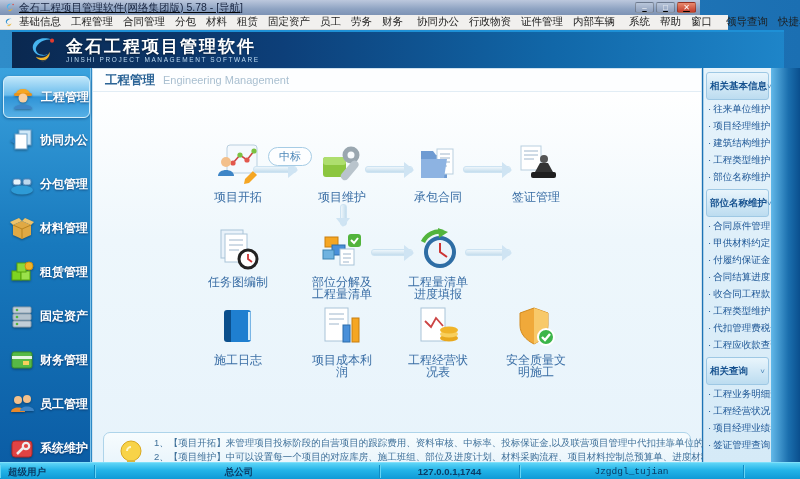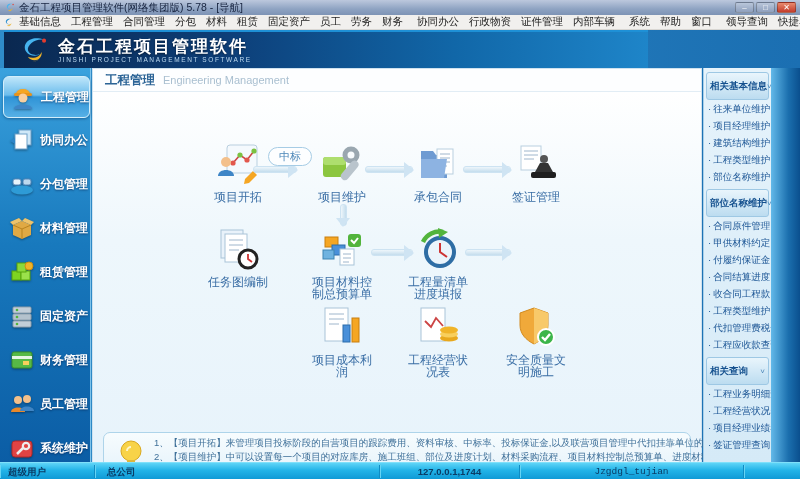--- a/index.html
+++ b/index.html
@@ -3,37 +3,37 @@
 <meta charset="utf-8">
 <style>
   html,body{margin:0;padding:0;}
   body{
     width:800px;height:479px;position:relative;overflow:hidden;
     font-family:"Liberation Sans","DejaVu Sans",sans-serif;
     background:linear-gradient(90deg,#2f8cc9,#1b6fb2);
     -webkit-font-smoothing:antialiased;
   }
   
-  .titlebar{position:absolute;left:0;top:0;width:800px;height:15px;
+  .titlebar{position:absolute;left:0;top:0;width:700px;height:15px;
     background:linear-gradient(180deg,#bcc8dd,#8ea3c2 60%,#7d93b5);
-    display:flex;align-items:center;padding:0 4px;box-sizing:border-box;}
+    display:flex;align-items:center;padding:0 4px;box-sizing:border-box;text-decoration:underline;}
   .titlebar .ttext{font-size:10.5px;color:#16233f;margin-left:4px;flex:1;white-space:nowrap;overflow:hidden;}
   .winbtn{width:19px;height:11px;margin-left:2px;border-radius:2px;font-size:8px;line-height:10px;
     text-align:center;color:#fff;border:1px solid rgba(0,0,0,.25);
     background:linear-gradient(180deg,#b9c6da,#8fa0bd);box-sizing:border-box;}
   .winbtn.close{background:linear-gradient(180deg,#e88a6f,#c43b2a);}
   
-  .menubar{position:absolute;left:0;top:15px;width:800px;height:15px;background:#f1f0ee;
+  .menubar{position:absolute;left:0;top:15px;width:728px;height:15px;background:#f1f0ee;
     display:flex;align-items:center;padding:0 3px;box-sizing:border-box;border-bottom:1px solid #d8d6d2;}
   .menubar .mitem{font-size:10.5px;color:#1d1d1d;padding:0 5px;white-space:nowrap;cursor:default;}
   .menubar .msep{width:1px;height:10px;background:#c2c0bc;margin:0 2px;}
   .menubar .mspacer{flex:1;}
   .appicon{width:11px;height:11px;flex:0 0 auto;}
   
-  .brand{position:absolute;left:4px;top:30px;width:644px;height:38px;
+  .brand{position:absolute;left:12px;top:30px;width:772px;height:38px;
     background:linear-gradient(90deg,#0a2850 0%,#0d3f79 35%,#1167a8 70%,#1e85c9 100%);
     border-top:2px solid #1e90d6;box-sizing:border-box;display:flex;align-items:center;}
   .brand .logo{width:38px;height:34px;margin-left:10px;}
   .brand .btxt{margin-left:6px;}
   .brand .bname{font-size:17px;font-weight:bold;color:#fff;letter-spacing:2px;line-height:18px;text-shadow:0 1px 2px rgba(0,0,0,.5);}
   .brand .bsub{font-size:6.5px;color:#bcd9ef;letter-spacing:1.6px;}
   
   .leftnav{position:absolute;left:0;top:68px;width:91px;height:394px;
     background:linear-gradient(180deg,#3aa2de 0%,#1879bd 45%,#0b5da5 100%);
     border-right:1px solid #7fc3ea;box-sizing:border-box;}
@@ -79,21 +79,21 @@
   .sect-head .chev{font-size:8px;color:#4a86b8;}
   .sect-item{height:17px;line-height:17px;font-size:9.5px;color:#1a5494;padding-left:4px;white-space:nowrap;cursor:pointer;}
   .sect-item::before{content:'·';margin-right:2px;color:#1a5494;}
   
   .statusbar{position:absolute;left:0;top:462px;width:800px;height:17px;
     background:linear-gradient(180deg,#5fd4f7 0%,#23b4e8 45%,#0f9ad6 100%);
     display:flex;align-items:center;box-sizing:border-box;border-top:1px solid #7fe0fa;}
   .scell{height:13px;line-height:13px;font-size:9.5px;color:#0a3c66;font-weight:bold;
     border-right:1px solid #0e8cc4;box-shadow:1px 0 0 #66d4f4 inset;padding:0 8px;box-sizing:border-box;}
   .scell.c1{width:95px;}
-  .scell.c2{width:285px;text-align:left;padding-left:12px;}
+  .scell.c2{width:285px;text-align:center;padding-left:12px;}
   .scell.c3{width:140px;text-align:center;}
   .scell.c4{width:224px;text-align:center;font-family:"Liberation Mono","DejaVu Sans Mono",monospace;font-weight:normal;}
   .scell.c5{flex:1;border-right:none;}
   .rightstrip{position:absolute;left:771px;top:68px;width:29px;height:394px;
     background:linear-gradient(90deg,#63b9e9,#1b6fae 60%,#0a4f8e);}
 </style>
 </head>
 <body>
 
 <div class="titlebar">
@@ -305,35 +305,43 @@
     <div class="node" style="left:204px;top:135px">
       <svg class="fic" viewBox="0 0 44 44">
         <rect x="5" y="10" width="13" height="10" fill="#f5a623" stroke="#c97f0e"></rect>
         <rect x="12" y="18" width="13" height="10" fill="#4a90d9" stroke="#2a6cab"></rect>
         <rect x="3" y="23" width="11" height="9" fill="#6fb3e0" stroke="#3f85b3"></rect>
         <rect x="20" y="22" width="14" height="16" fill="#ffffff" stroke="#a9c4d8"></rect>
         <path d="M23 27h8M23 31h8M23 35h6" stroke="#9fb6cc"></path>
         <rect x="28" y="7" width="13" height="13" rx="3" fill="#52b43c"></rect>
         <path d="M31 13l3 3 4-5" stroke="#ffffff" stroke-width="2" fill="none"></path>
         </svg>
-      <span class="flabel">项目材料控制总预算单</span>
+      <span class="flabel">部位分解及工程量清单</span>
     </div>
     <div class="node" style="left:300px;top:135px">
       <svg class="fic" viewBox="0 0 44 44">
         <circle cx="24" cy="25" r="14" fill="#eaf4fb" stroke="#2e6da4" stroke-width="4"></circle>
         <path d="M24 16v9l7 5" stroke="#cc3333" stroke-width="2" fill="none"></path>
         <path d="M7 15A18 18 0 0 1 27 5" stroke="#52b43c" stroke-width="4.5" fill="none"></path>
         <path d="M22 1l10 4-9 6z" fill="#52b43c"></path>
         </svg>
       <span class="flabel">工程量清单进度填报</span>
     </div>
 
     <div class="arrow-h" style="left:278px;top:157px;width:40px"></div>
     <div class="arrow-h" style="left:372px;top:157px;width:44px"></div>
 
+    <div class="node" style="left:100px;top:213px">
+      <svg class="fic" viewBox="0 0 44 44">
+        <path d="M11 5h21a3 3 0 0 1 3 3v26a3 3 0 0 1-3 3H11z" fill="#1f7fd0"></path>
+        <path d="M11 5h4v32h-4a3 3 0 0 1-3-3V8a3 3 0 0 1 3-3z" fill="#0b4f8c"></path>
+        <rect x="32" y="7" width="2.5" height="28" fill="#d4ecfa"></rect>
+        </svg>
+      <span class="flabel">施工日志</span>
+    </div>
     <div class="node" style="left:204px;top:213px">
       <svg class="fic" viewBox="0 0 44 44">
         <rect x="5" y="3" width="23" height="33" fill="#ffffff" stroke="#a9c4d8"></rect>
         <path d="M9 9h15M9 14h15M9 19h10" stroke="#9fb6cc"></path>
         <rect x="23" y="20" width="7" height="17" fill="#4a90d9" stroke="#2a6cab"></rect>
         <rect x="32" y="13" width="7" height="24" fill="#f5a623" stroke="#c97f0e"></rect>
         </svg>
       <span class="flabel">项目成本利润</span>
     </div>
     <div class="node" style="left:300px;top:213px">

